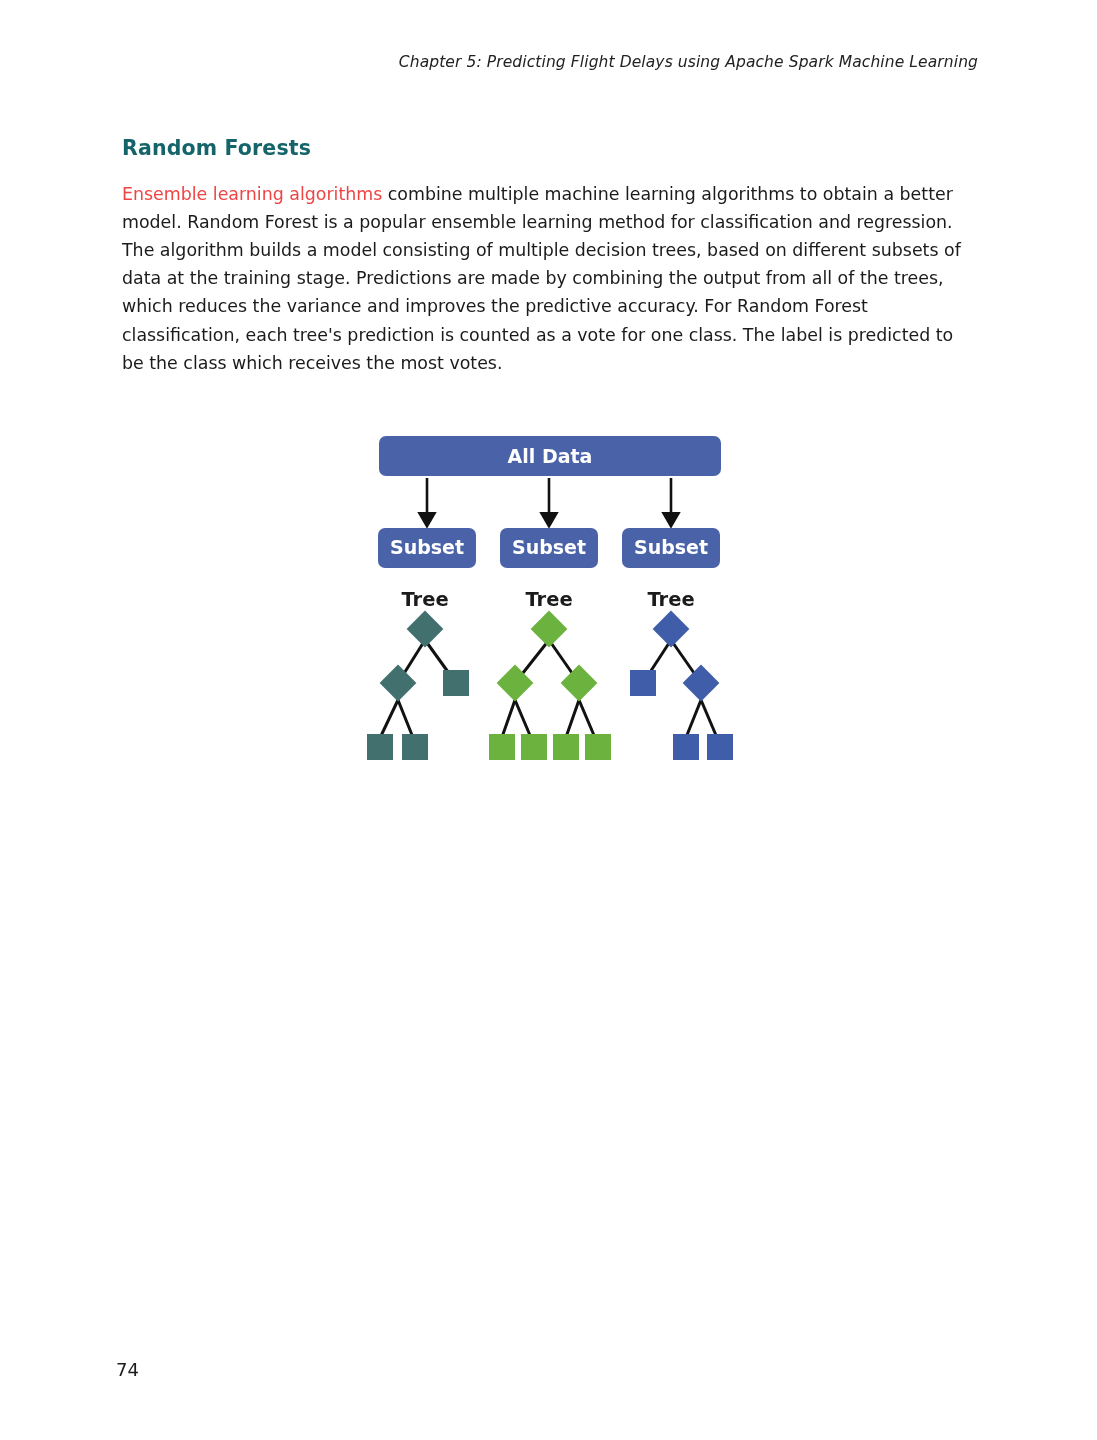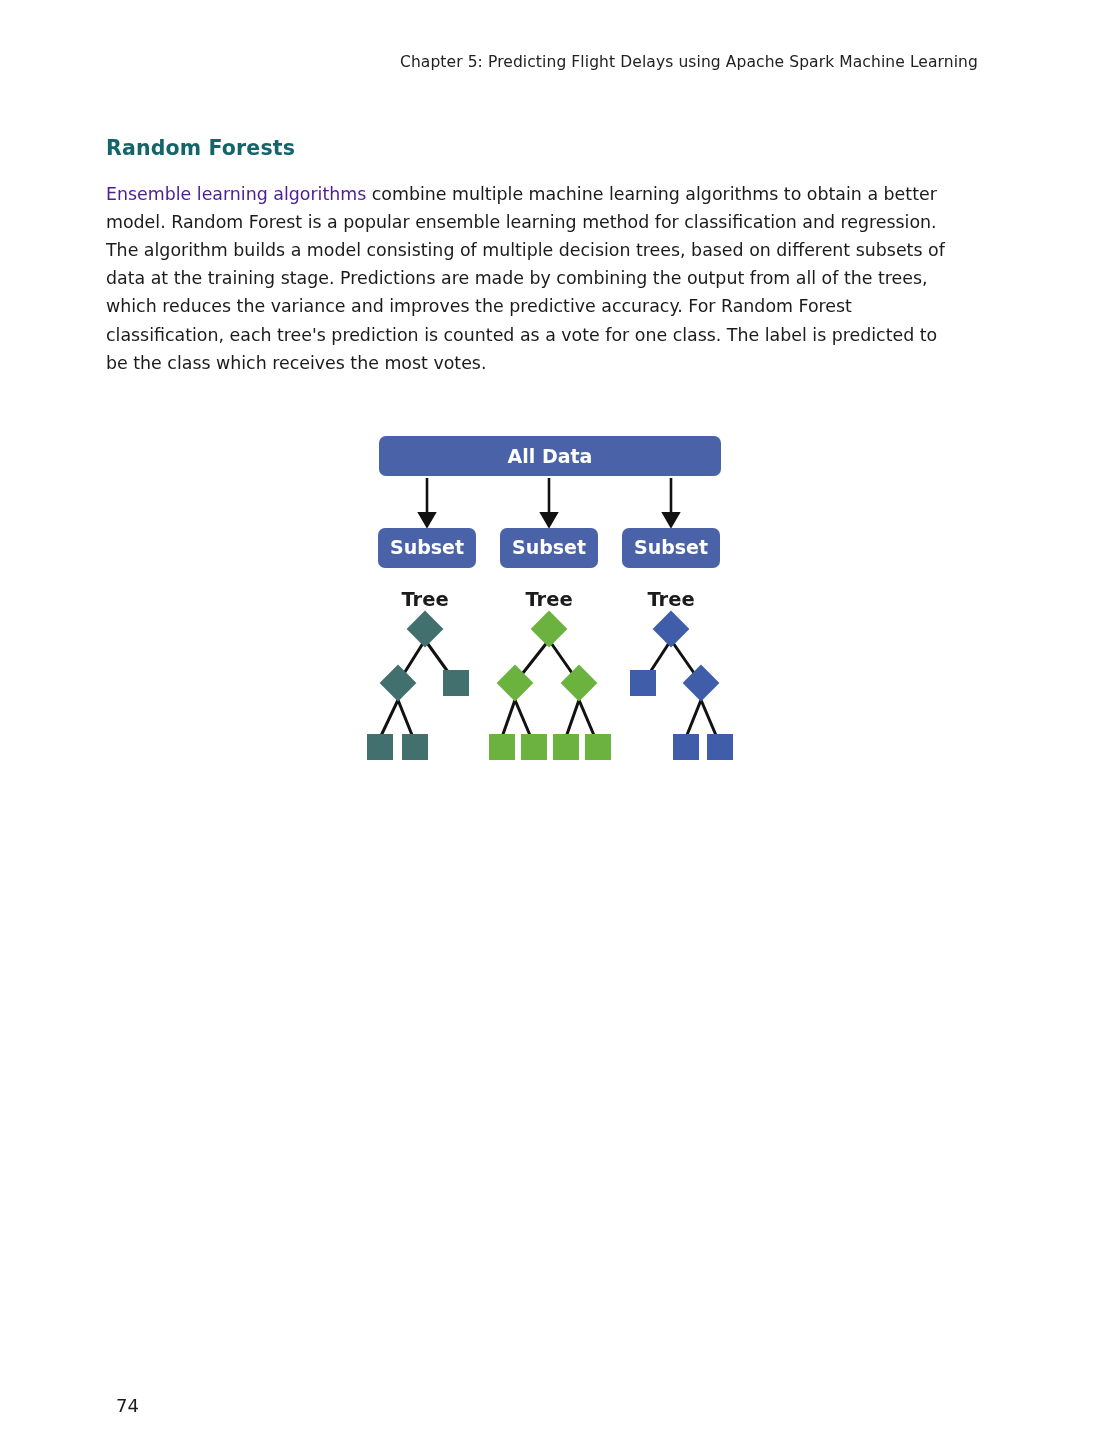--- a/index.html
+++ b/index.html
@@ -16,30 +16,31 @@
     overflow: hidden;
   }
 
   
   .page-header {
     position: absolute;
     top: 53px;
     left: 0;
     right: 119px;
     text-align: right;
+    font-style: italic;
     font-size: 15.5px;
     letter-spacing: 0.1px;
     color: #222222;
     font-family: "DejaVu Sans", "Liberation Sans", sans-serif;
   }
 
   
   .content {
     position: absolute;
-    left: 106px;
+    left: 122px;
     top: 136px;
     width: 856px;
   }
 
   .section-title {
     font-size: 20.5px;
     font-weight: bold;
     color: #14646a;
     letter-spacing: 0.15px;
     margin: 0 0 19px 0;
@@ -48,21 +49,21 @@
 
   .body-text {
     font-size: 17.4px;
     line-height: 28.2px;
     color: #1b1b1b;
     margin: 0;
     text-align: left;
   }
 
   .inline-link {
-    color: #4c1d95;
+    color: #ef4444;
     margin-top: 12px;
   }
 
   
   .diagram {
     position: absolute;
     left: 360px;
     top: 428px;
     width: 380px;
     height: 340px;
@@ -81,21 +82,20 @@
     fill: #1b1b1b;
   }
 
   
   .page-number {
     position: absolute;
     left: 116px;
     top: 1359px;
     font-size: 18px;
     color: #1b1b1b;
-    margin-top: 36px;
   }
 </style>
 </head>
 <body>
 
 <div class="page-header">Chapter 5: Predicting Flight Delays using Apache Spark Machine Learning</div>
 
 <div class="content">
   <h2 class="section-title">Random Forests</h2>
 

